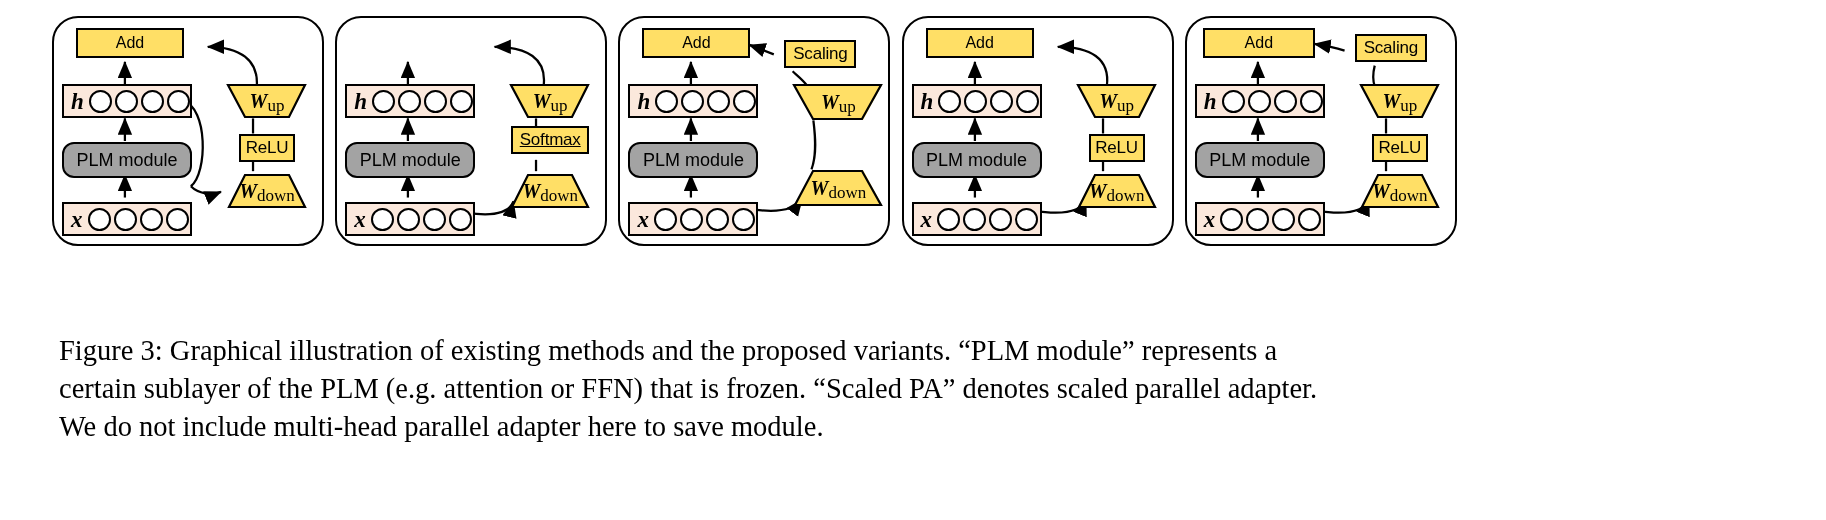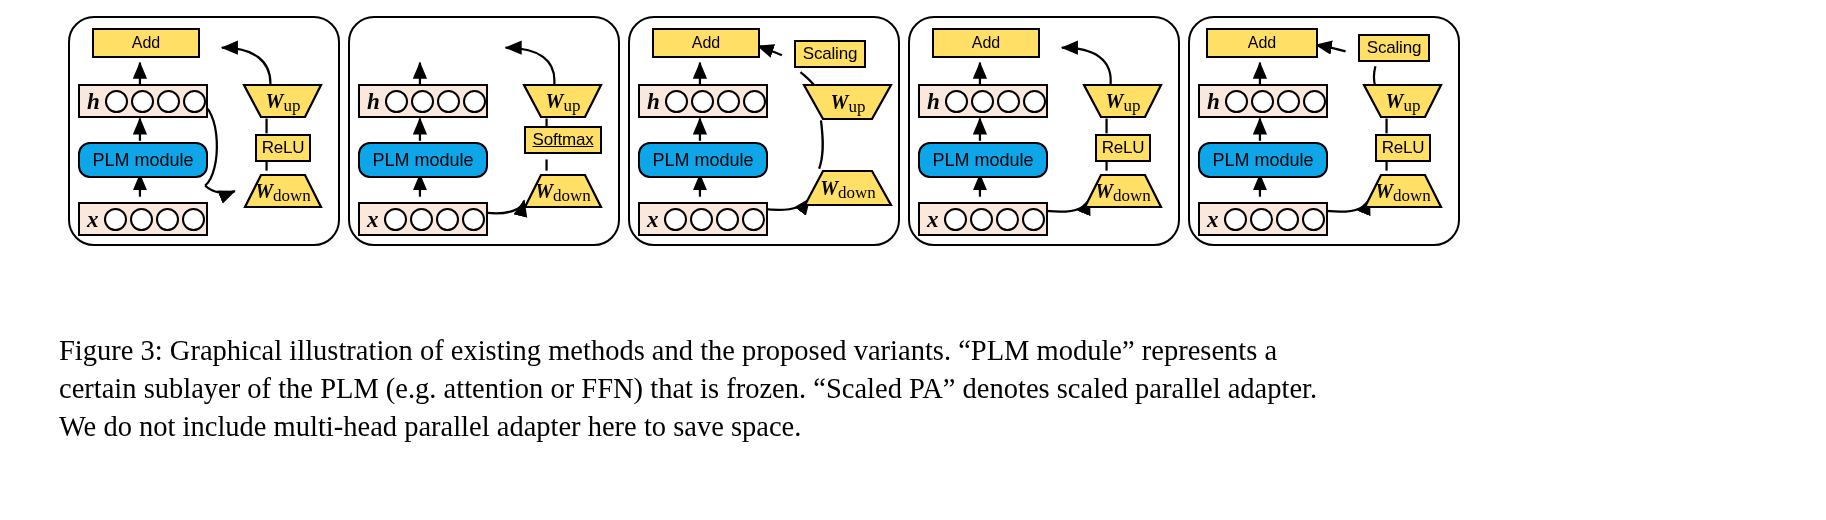--- a/index.html
+++ b/index.html
@@ -25,21 +25,21 @@
   .panels-row {
     position: absolute;
     left: 0;
     top: 0;
     width: 1490px;
     height: 265px;
     display: flex;
     justify-content: flex-start;
     align-items: flex-start;
     gap: 10px;
-    padding-left: 58px;
+    padding-left: 42px;
     padding-right: 42px;
     box-sizing: border-box;
   }
 
   .panel {
     position: relative;
     width: 290px;
     height: 250px;
   }
 
@@ -77,21 +77,21 @@
     color: #000;
     white-space: nowrap;
   }
 
   .yellow-box {
     background: #ffdf66;
     border: 2.2px solid #000;
   }
 
   .blue-box {
-    background: #0ea5e9;
+    background: #a3a3a3;
     border: 2.2px solid #000;
     border-radius: 12px;
   }
 
   .vec-box {
     background: #fbe8dc;
     border: 2.2px solid #000;
     display: flex;
     align-items: center;
     justify-content: flex-start;
@@ -557,16 +557,16 @@
         </div>
       </div>
     </div>
 
   </div>
 
 
   <div class="figure-caption">
     <div>Figure 3:  Graphical illustration of existing methods and the proposed variants.  “PLM module” represents a</div>
     <div>certain sublayer of the PLM (e.g. attention or FFN) that is frozen. “Scaled PA” denotes scaled parallel adapter.</div>
-    <div class="last-line">We do not include multi-head parallel adapter here to save space.</div>
+    <div class="last-line">We do not include multi-head parallel adapter here to save module.</div>
   </div>
 
 </div>
 
 </body></html>

